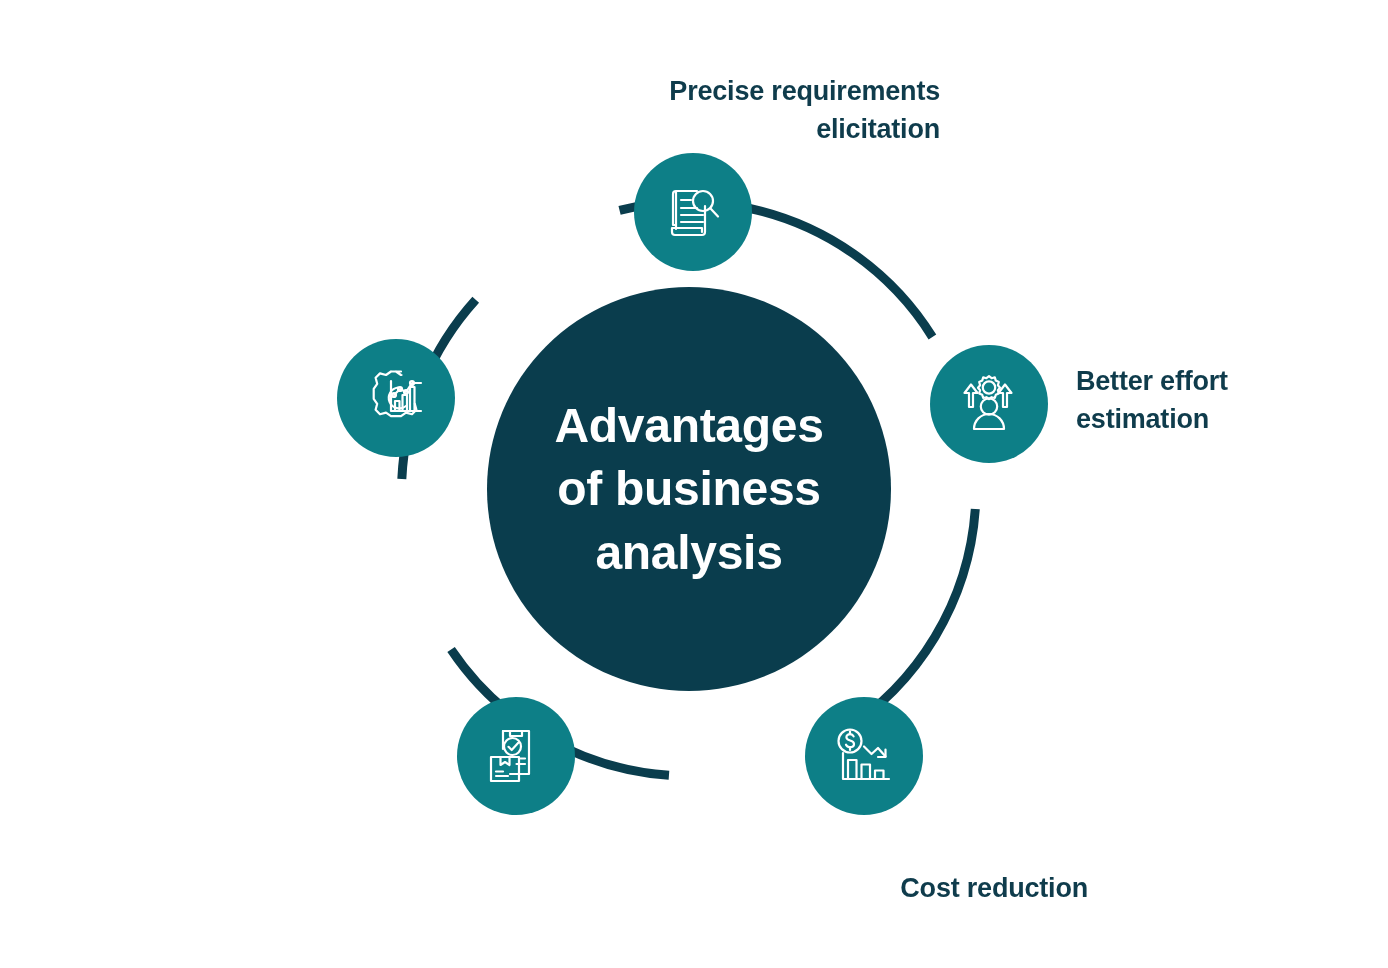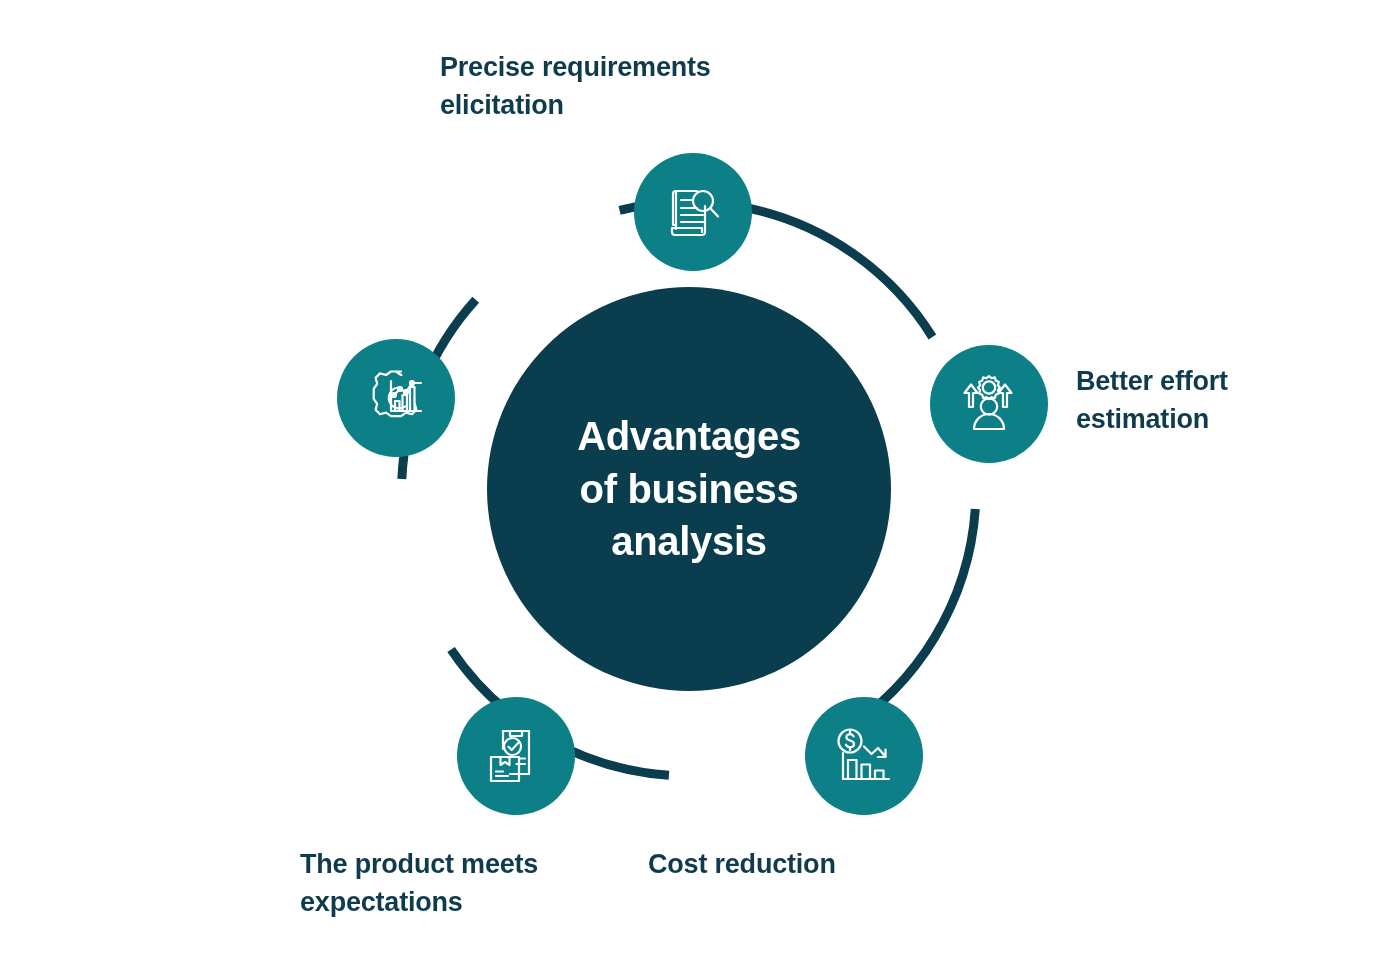--- a/index.html
+++ b/index.html
@@ -36,21 +36,21 @@
     top: 287px;
     border-radius: 50%;
     background: #0a3d4d;
     display: flex;
     align-items: center;
     justify-content: center;
     box-sizing: border-box;
   }
   .hub-title {
     color: #ffffff;
-    font-size: 40px;
+    font-size: 48px;
     font-weight: 700;
     line-height: 1.32;
     text-align: center;
     letter-spacing: -0.3px;
     white-space: pre-line;
     padding: 0 28px;
   }
 
   
   .node {
@@ -71,21 +71,21 @@
     position: absolute;
     color: #0f3c4c;
     font-size: 27px;
     font-weight: 700;
     line-height: 1.42;
     letter-spacing: -0.2px;
     white-space: pre-line;
   }
   .label.r { text-align: right; }
   .label.l { text-align: left; }
-  .label.c { text-align: left; }
+  .label.c { text-align: right; margin-top: 24px; }
 
   
   #node-top    { left: 634px; top: 153px; }
   #node-right  { left: 930px; top: 345px; }
   #node-br     { left: 805px; top: 697px; }
   #node-bl     { left: 457px; top: 697px; }
   #node-left   { left: 337px; top: 339px; }
 
   
   #label-top   { left: 440px;  top: 48px;  width: 500px; }
@@ -219,17 +219,15 @@
   </div>
 
   <div class="label c" id="label-top">Precise requirements
 elicitation</div>
 
   <div class="label c" id="label-br">Cost reduction</div>
 
   <div class="label l" id="label-right">Better effort
 estimation</div>
 
-  <div class="label c" id="label-bl">The product meets
-expectations</div>
 
 
 </div>
 
 </body></html>

